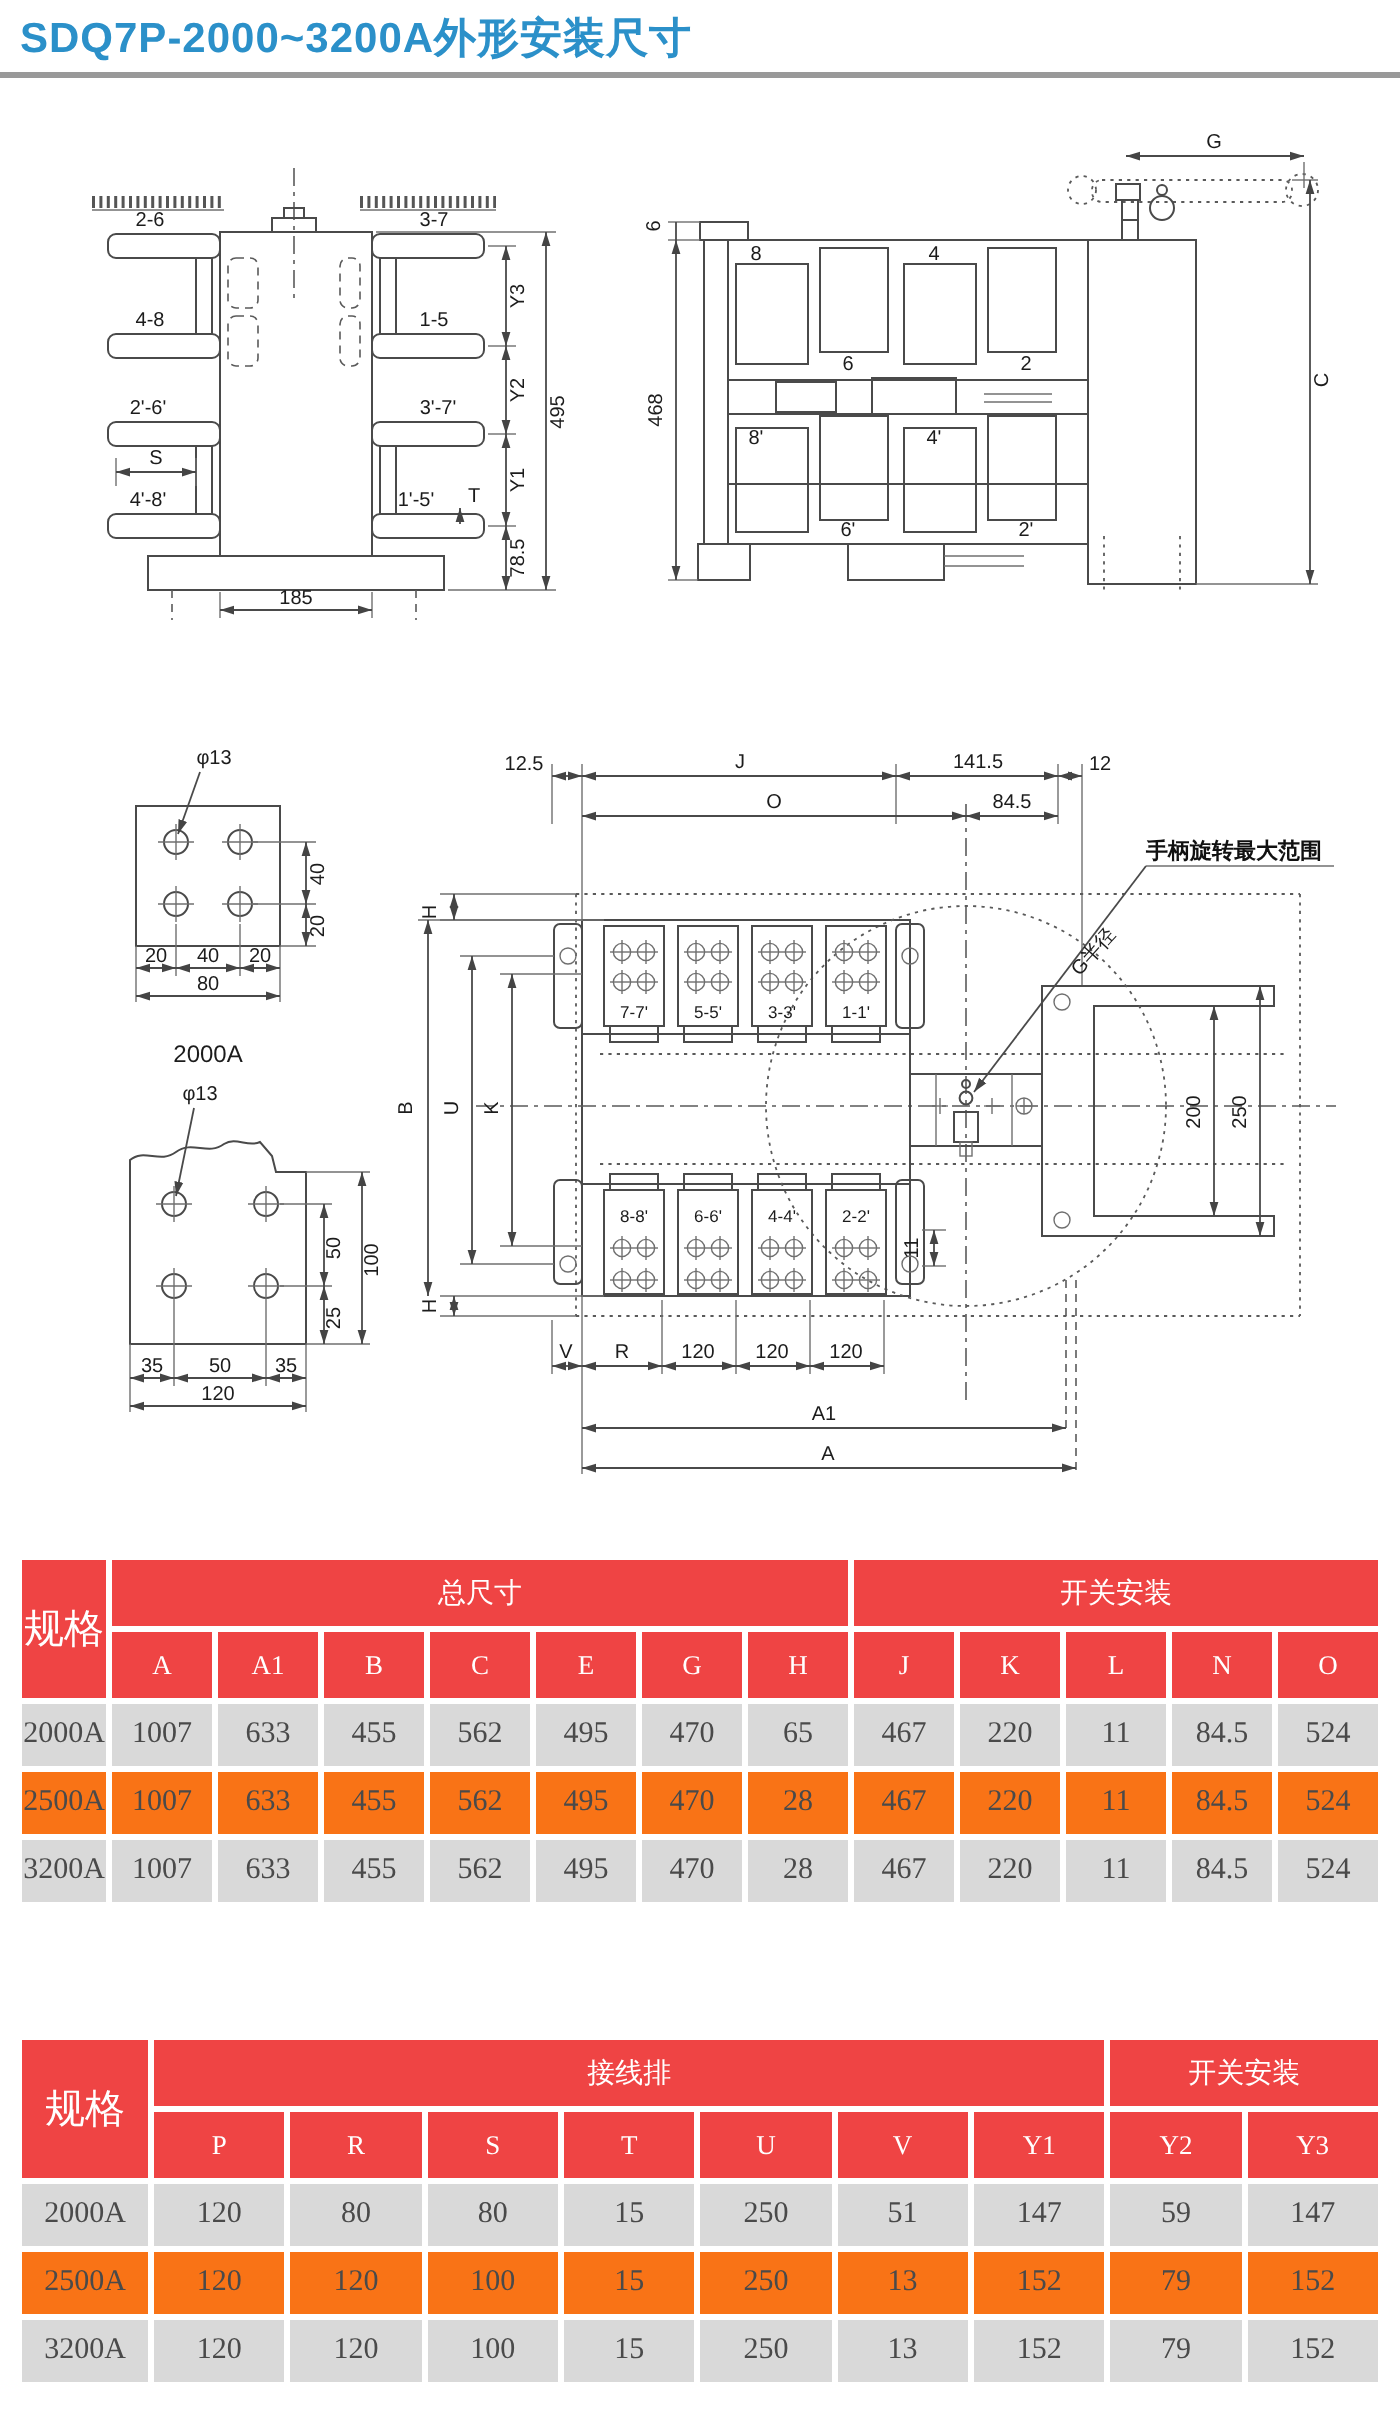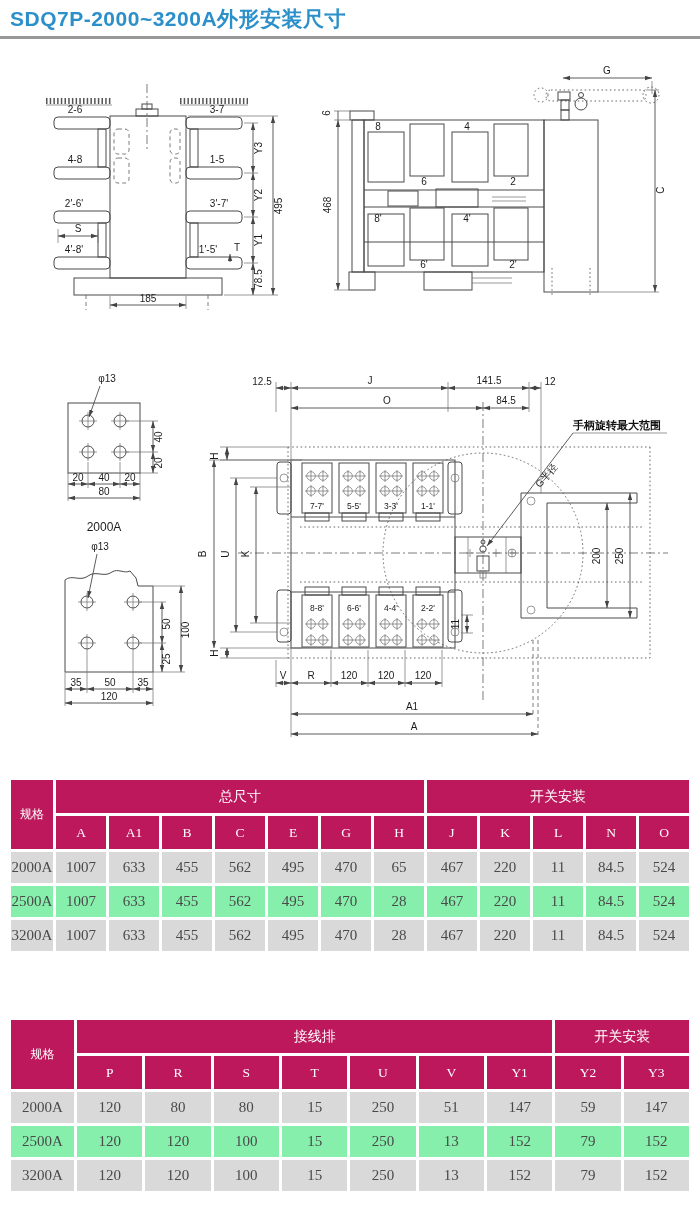--- a/index.html
+++ b/index.html
@@ -20,27 +20,27 @@
   .dot{stroke:#5a5a5a;stroke-width:.9;fill:none;stroke-dasharray:1.6 2.6;}
   .hatch{stroke:#555;stroke-width:6;fill:none;stroke-dasharray:1.5 2.2;}
   text.dt{font:10px "Liberation Sans",sans-serif;fill:#1c1c1c;text-anchor:middle;}
   text.sm{font:8.5px "Liberation Sans",sans-serif;fill:#1c1c1c;text-anchor:middle;}
   text.nb{font:bold 11px "Liberation Sans",sans-serif;fill:#111;text-anchor:start;}
   text.md{font:12px "Liberation Sans",sans-serif;fill:#1c1c1c;text-anchor:middle;}
   
   table.dim-table{position:absolute;left:8px;width:684px;border-collapse:collapse;table-layout:fixed;}
   #t1{top:777px;} #t2{top:1017px;}
   .dim-table th,.dim-table td{border:3px solid #fff;text-align:center;vertical-align:middle;padding:0;}
-  .dim-table thead th{background:#be185d;color:#fff;font-weight:normal;}
+  .dim-table thead th{background:#ef4444;color:#fff;font-weight:normal;}
   .dim-table th.group{height:33px;font-size:14px;}
-  .dim-table th.spec{font-size:12px;}
+  .dim-table th.spec{font-size:20px;}
   .dim-table th.colh{height:33px;font-size:13.5px;font-family:"Liberation Serif",serif;}
   .dim-table tbody td{height:31px;font-family:"Liberation Serif",serif;font-size:15px;color:#4a4a4a;}
   .dim-table tr.g td{background:#d9d9d9;}
-  .dim-table tr.w td{background:#86efac;}
+  .dim-table tr.w td{background:#f97316;}
 </style>
 </head>
 <body>
 
 <div class="page">
 
   <div class="title">SDQ7P-2000~3200A外形安装尺寸</div>
   <div class="rule"></div>
 
   <svg id="svg-top" width="700" height="295" viewBox="0 55 700 295">

